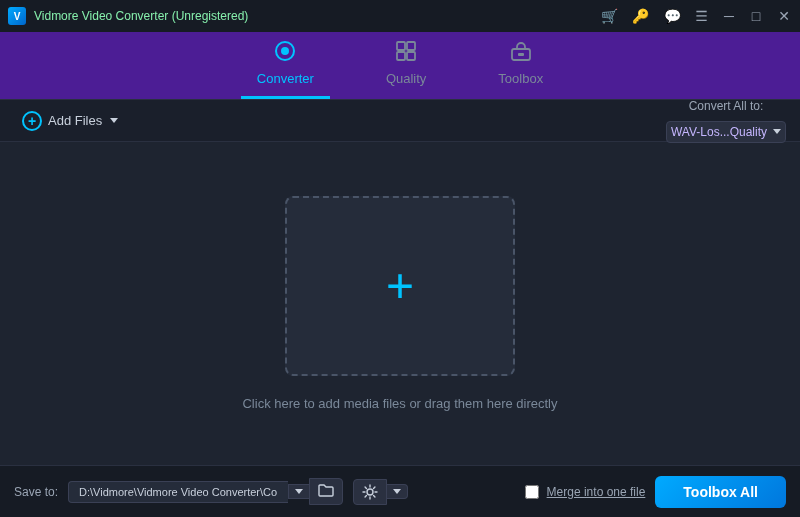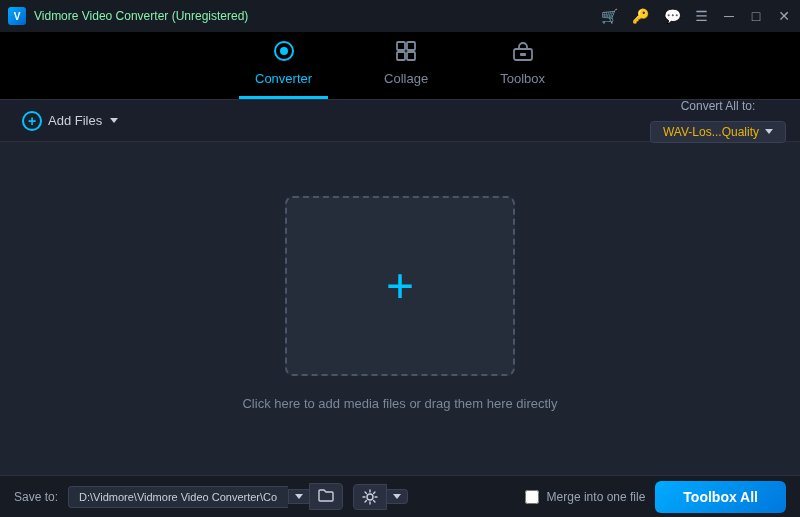--- a/index.html
+++ b/index.html
@@ -58,21 +58,21 @@
       color: #9aa5b4;
       cursor: pointer;
       padding: 0 2px;
     }
 
     
     #nav-tabs {
       display: flex;
       justify-content: center;
       align-items: flex-end;
-      background: #000000;
+      background: #4c1d95;
       height: 68px;
       gap: 40px;
       padding-bottom: 0;
       border-bottom: 1px solid #2a3040;
     }
     .nav-tab {
       display: flex;
       flex-direction: column;
       align-items: center;
       gap: 4px;
@@ -157,25 +157,25 @@
       font-size: 12px;
       color: #9aa5b4;
       flex-direction: column;
     }
     #format-dropdown {
       display: flex;
       align-items: center;
       background: #2a3040;
       border: 1px solid #3a4055;
       border-radius: 4px;
-      padding: 3px 12px;
+      padding: 3px 4px;
       cursor: pointer;
       gap: 6px;
       font-size: 12px;
-      color: #eab308;
+      color: #c4b5fd;
     }
     #format-dropdown-arrow {
       width: 0;
       height: 0;
       border-left: 4px solid transparent;
       border-right: 4px solid transparent;
       border-top: 5px solid #c8d0dc;
     }
 
     
@@ -211,21 +211,21 @@
       font-size: 13px;
       color: #7a8899;
     }
 
     
     #bottom-bar {
       position: absolute;
       bottom: 0;
       left: 0;
       right: 0;
-      height: 42px;
+      height: 52px;
       background: #161b24;
       border-top: 1px solid #2a3040;
       display: flex;
       align-items: center;
       padding: 0 14px;
       gap: 10px;
     }
 
     #save-to-label {
       font-size: 12px;
@@ -298,20 +298,21 @@
     }
 
     #spacer { flex: 1; }
 
     #merge-checkbox-wrapper {
       display: flex;
       align-items: flex-start;
       gap: 8px;
       font-size: 12px;
       color: #9aa5b4;
+      text-decoration: underline;
     }
     #merge-checkbox {
       width: 14px;
       height: 14px;
       border: 1px solid #4a5568;
       background: transparent;
       cursor: pointer;
     }
 
     #convert-all-btn {
@@ -359,21 +360,21 @@
   </div>
   <div class="nav-tab">
     <span class="nav-tab-icon">
       <svg width="22" height="22" viewBox="0 0 22 22" fill="none">
         <rect x="2" y="2" width="8" height="8" rx="1" stroke="#7a8899" stroke-width="1.8"></rect>
         <rect x="12" y="2" width="8" height="8" rx="1" stroke="#7a8899" stroke-width="1.8"></rect>
         <rect x="2" y="12" width="8" height="8" rx="1" stroke="#7a8899" stroke-width="1.8"></rect>
         <rect x="12" y="12" width="8" height="8" rx="1" stroke="#7a8899" stroke-width="1.8"></rect>
       </svg>
     </span>
-    <span>Collage</span>
+    <span>Quality</span>
   </div>
   <div class="nav-tab">
     <span class="nav-tab-icon">
       <svg width="22" height="22" viewBox="0 0 22 22" fill="none">
         <rect x="2" y="9" width="18" height="11" rx="2" stroke="#7a8899" stroke-width="1.8"></rect>
         <path d="M7 9V7a4 4 0 018 0v2" stroke="#7a8899" stroke-width="1.8"></path>
         <rect x="8" y="13" width="6" height="3" rx="1" fill="#7a8899"></rect>
       </svg>
     </span>
     <span>Toolbox</span>

